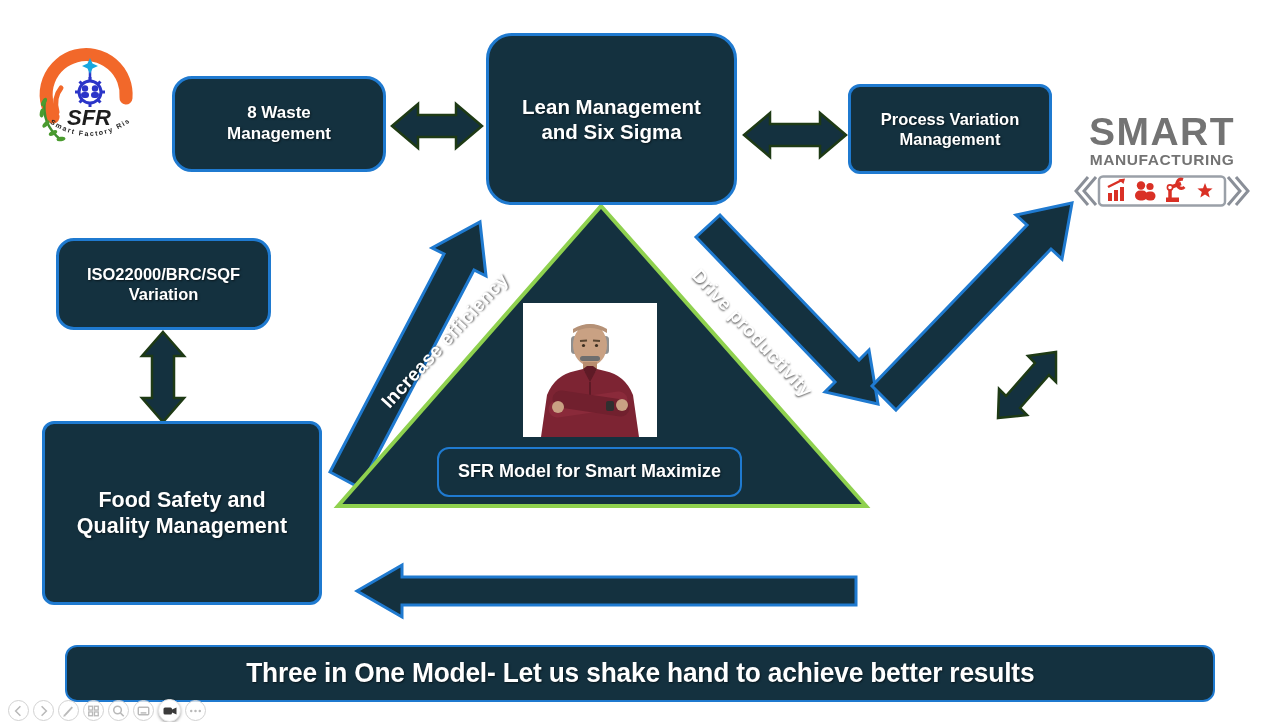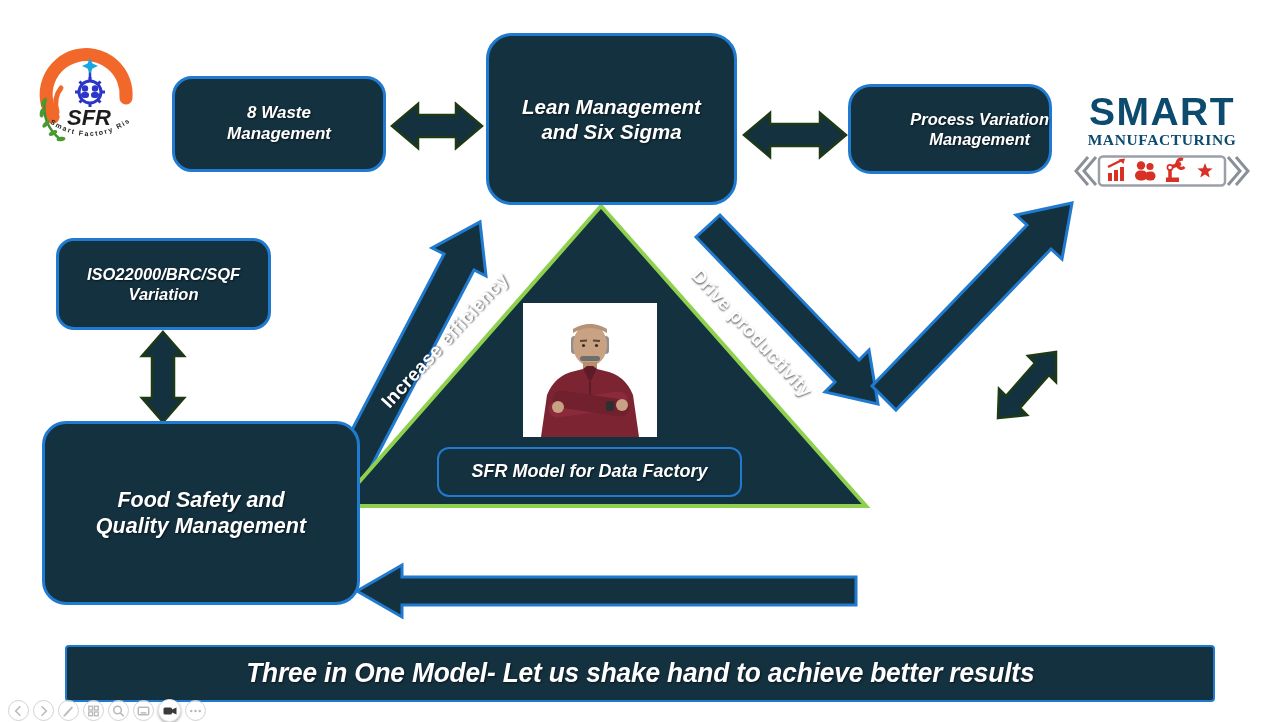--- a/index.html
+++ b/index.html
@@ -7,48 +7,48 @@
     position:relative;width:1280px;height:722px;background:#ffffff;overflow:hidden;
     font-family:"Liberation Sans",sans-serif;
   }
   svg{display:block;}
   .layer{position:absolute;left:0;top:0;}
   
   .nbox{
     position:absolute;background:#14313F;border:3px solid #1F7AD0;border-radius:20px;
     display:flex;align-items:center;justify-content:center;text-align:center;
     color:#fff;font-weight:bold;white-space:pre-line;line-height:1.22;
-    text-shadow:1px 1px 2px rgba(0,0,0,.55);box-sizing:border-box;font-style:italic;
+    text-shadow:1px 1px 2px rgba(0,0,0,.55);box-sizing:border-box;
   }
   #box-waste   {left:172px;top:76px;width:214px;height:96px;font-size:17px;}
   #box-lean    {left:486px;top:33px;width:251px;height:172px;font-size:20.5px;border-radius:26px;}
-  #box-process {left:848px;top:84px;width:204px;height:90px;font-size:16.5px;border-radius:23px;justify-content:flex-end;}
+  #box-process {left:848px;top:84px;width:204px;height:90px;font-size:16.5px;border-radius:12px;}
   #box-iso     {left:56px;top:238px;width:215px;height:92px;font-size:16.5px;border-radius:18px;}
   #box-realtime{left:1048px;top:256px;width:224px;height:95px;font-size:14.5px;line-height:1.18;border-radius:14px;}
-  #box-food    {left:42px;top:421px;width:318px;height:184px;font-size:21.5px;border-radius:24px;}
+  #box-food    {left:42px;top:421px;width:280px;height:184px;font-size:21.5px;border-radius:12px;}
   #box-digital {left:872px;top:419px;width:280px;height:170px;font-size:21.5px;border-radius:24px;}
   #box-sfrmodel{left:437px;top:447px;width:305px;height:50px;font-size:18px;border-radius:12px;border-width:2.5px;}
   #bar-maximize{left:345px;top:514px;width:512px;height:43px;font-size:17px;border-radius:2px;border-width:2.5px;}
-  #banner      {left:65px;top:645px;width:1150px;height:57px;font-size:28px;border-radius:4px;border-width:2px;}
+  #banner      {left:65px;top:645px;width:1150px;height:57px;font-size:28px;border-radius:12px;border-width:2px;}
   #banner .squeeze{display:inline-block;transform:scaleX(.94);letter-spacing:-.2px;}
   
   .arrow-label{
     position:absolute;width:240px;text-align:center;color:#fff;font-weight:bold;font-size:19px;
     text-shadow:1px 1px 2px rgba(0,0,0,.6);letter-spacing:.3px;
   }
   #lbl-increase{left:325px;top:330px;transform:rotate(-47deg);}
   #lbl-drive   {left:632px;top:322px;transform:rotate(47deg);}
   
   #photo{position:absolute;left:523px;top:303px;width:134px;height:134px;background:#fff;}
   
   #sfr-logo{position:absolute;left:33px;top:32px;width:112px;height:124px;}
   
-  #smart-logo{position:absolute;left:1066px;top:92px;width:192px;text-align:center;color:#0c4a6e;}
+  #smart-logo{position:absolute;left:1066px;top:112px;width:192px;text-align:center;color:#737373;}
   #smart-title{font-size:39px;font-weight:800;letter-spacing:1.5px;line-height:1;}
-  #smart-sub{font-size:15.5px;font-weight:bold;letter-spacing:.6px;margin-top:1px;line-height:1;font-family:Liberation Serif, serif;}
+  #smart-sub{font-size:15.5px;font-weight:bold;letter-spacing:.6px;margin-top:1px;line-height:1;}
   #smart-ribbon{margin:6px auto 0 auto;}
   
   #toolbar{position:absolute;left:8px;top:699px;display:flex;gap:4px;align-items:center;z-index:30;}
   .tbtn{width:21px;height:21px;border-radius:50%;border:1.3px solid #d2d2d2;background:rgba(255,255,255,.75);
         display:flex;align-items:center;justify-content:center;box-sizing:border-box;}
   .tbtn.active{width:23px;height:23px;background:#fff;border-color:#e6e6e6;box-shadow:0 1px 3px rgba(0,0,0,.35);}
 </style>
 </head>
 <body>
 
@@ -78,21 +78,21 @@
   <div class="nbox" id="box-waste"><span>8 Waste
 Management</span></div>
   <div class="nbox" id="box-lean"><span>Lean Management
 and Six Sigma</span></div>
   <div class="nbox" id="box-process"><span>Process Variation
 Management</span></div>
   <div class="nbox" id="box-iso"><span>ISO22000/BRC/SQF
 Variation</span></div>
   <div class="nbox" id="box-food"><span>Food Safety and
 Quality Management</span></div>
-  <div class="nbox" id="box-sfrmodel"><span>SFR Model for Data Factory</span></div>
+  <div class="nbox" id="box-sfrmodel"><span>SFR Model for Smart Maximize</span></div>
 
   <div class="arrow-label" id="lbl-increase">Increase efficiency</div>
   <div class="arrow-label" id="lbl-drive">Drive productivity</div>
 
   <div id="photo">
     <svg width="134" height="134" viewBox="0 0 134 134">
       <rect x="0" y="0" width="134" height="134" fill="#ffffff"></rect>
       <rect x="48" y="33" width="7" height="18" rx="3.5" fill="#8f8f8f"></rect>
       <rect x="79" y="33" width="7" height="18" rx="3.5" fill="#8f8f8f"></rect>
       <ellipse cx="67" cy="42" rx="17" ry="21" fill="#c9a183"></ellipse>

